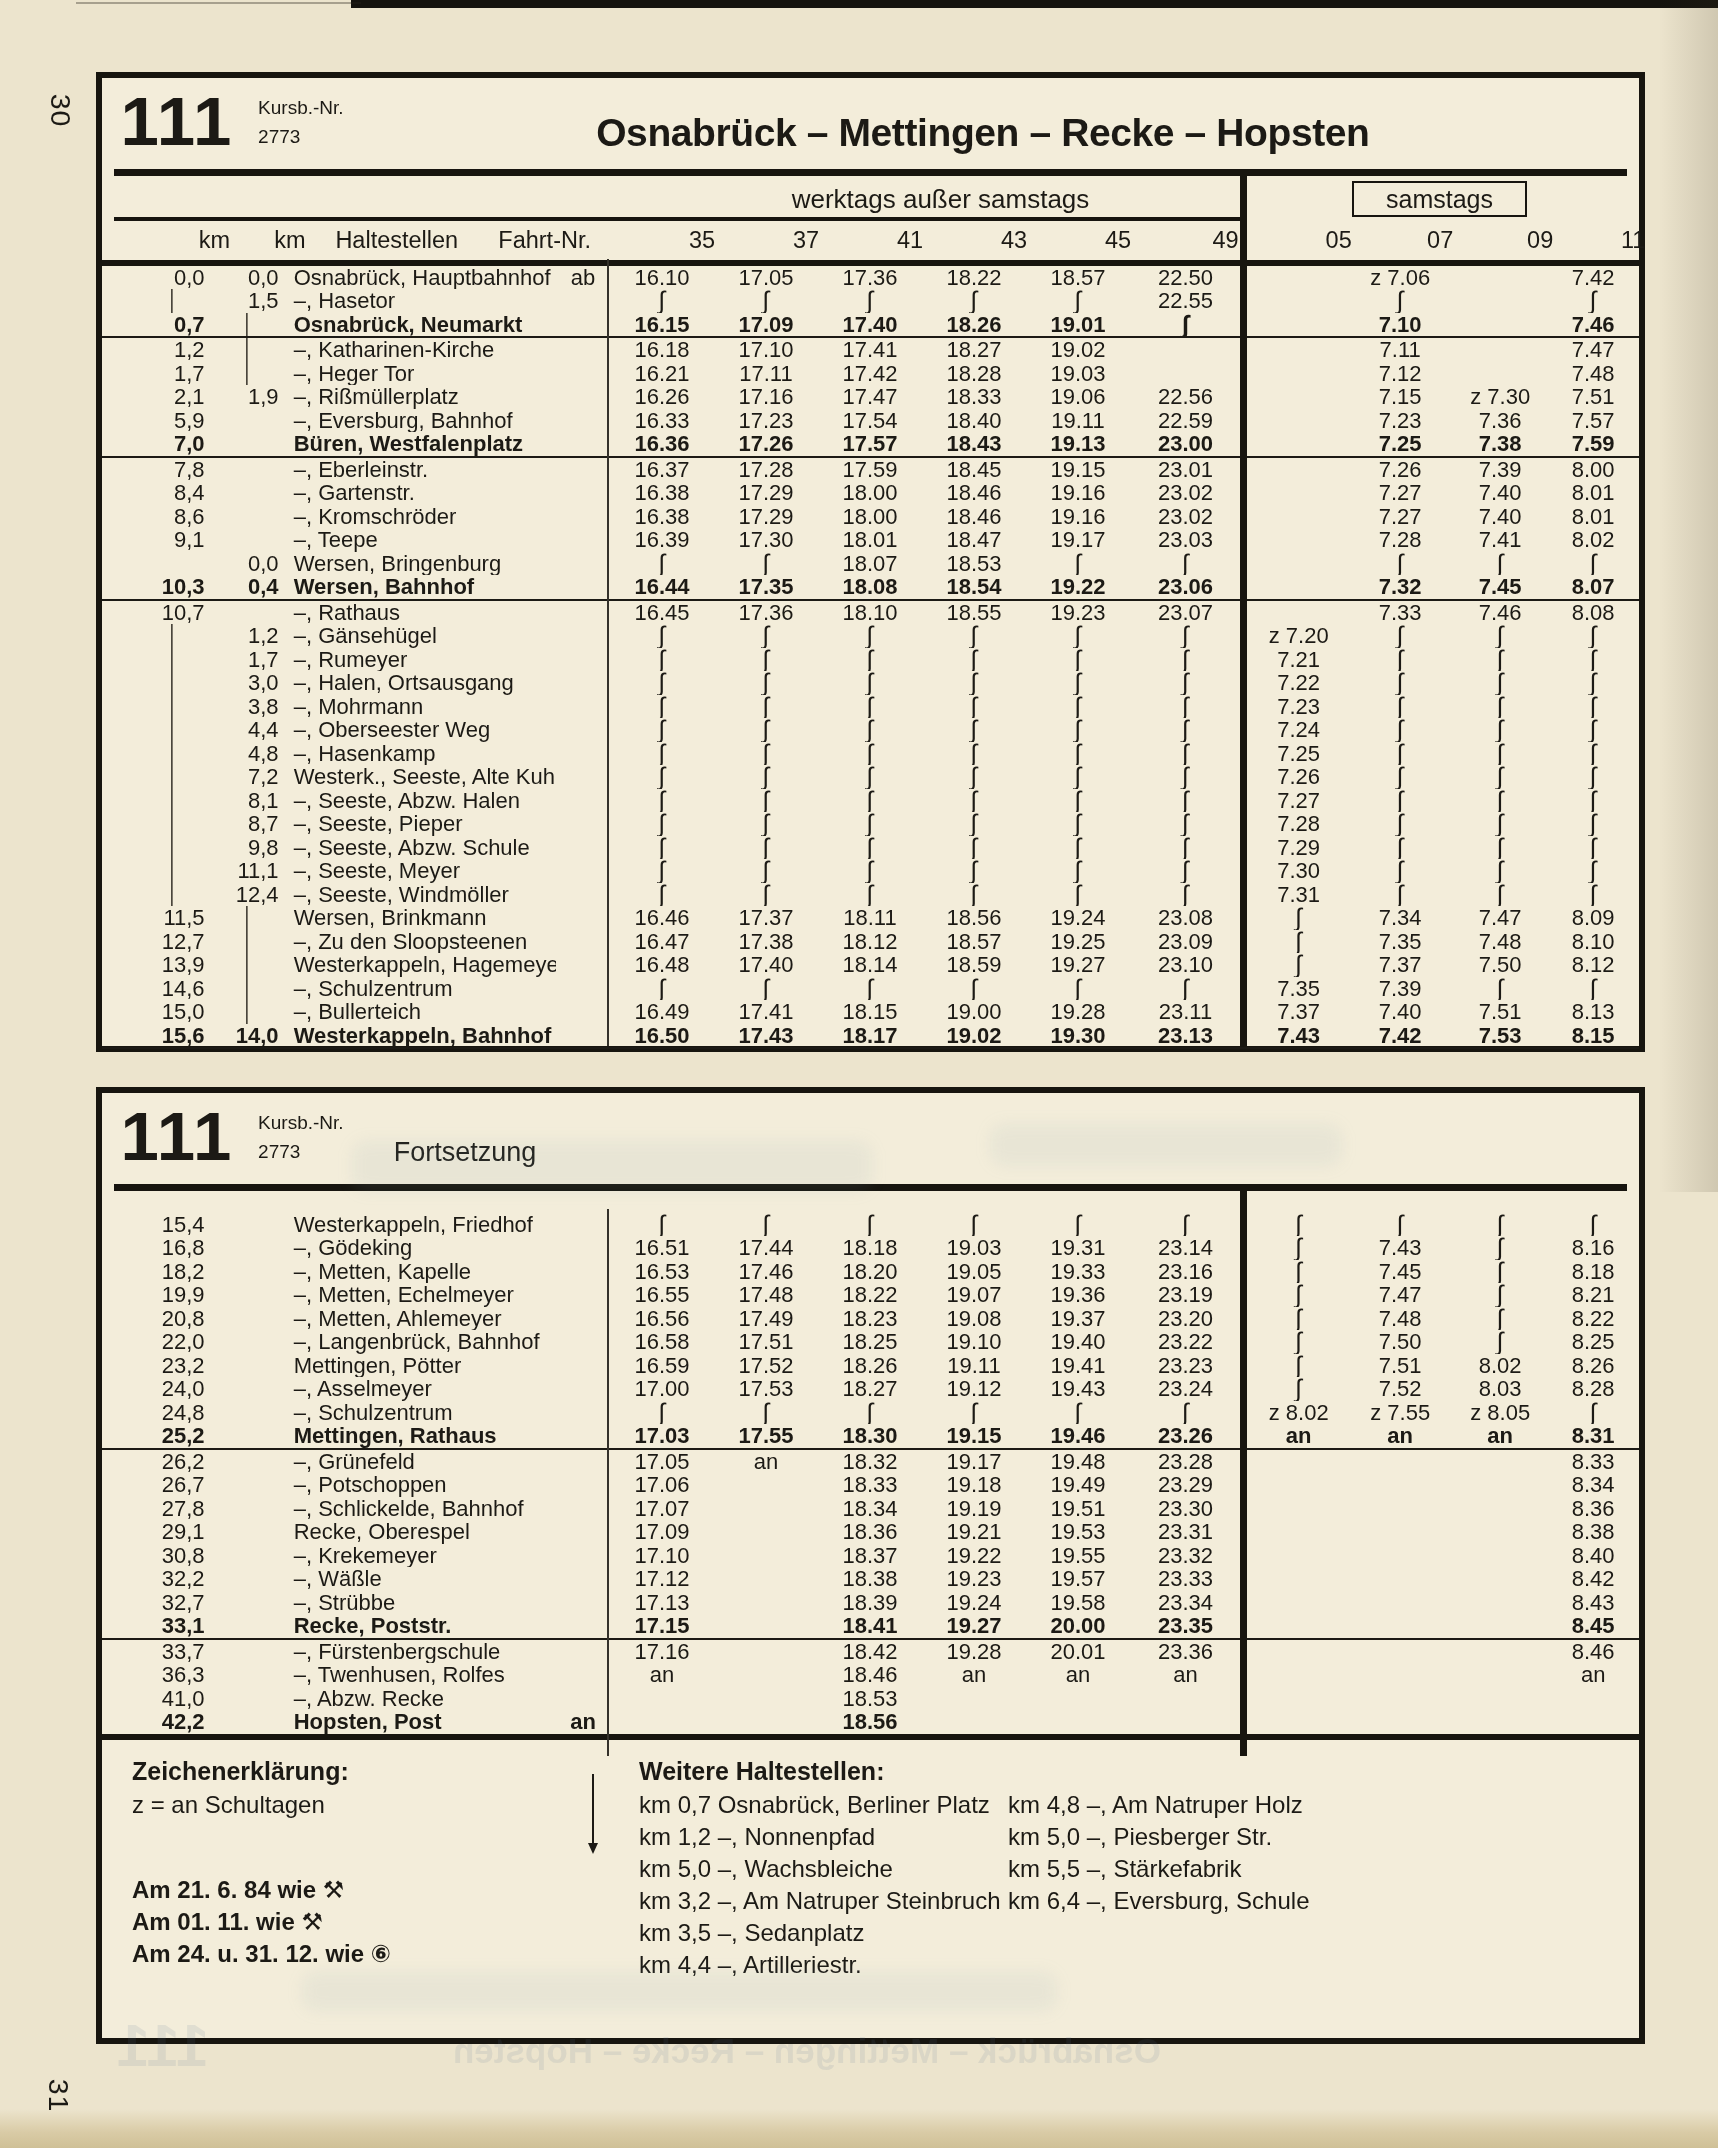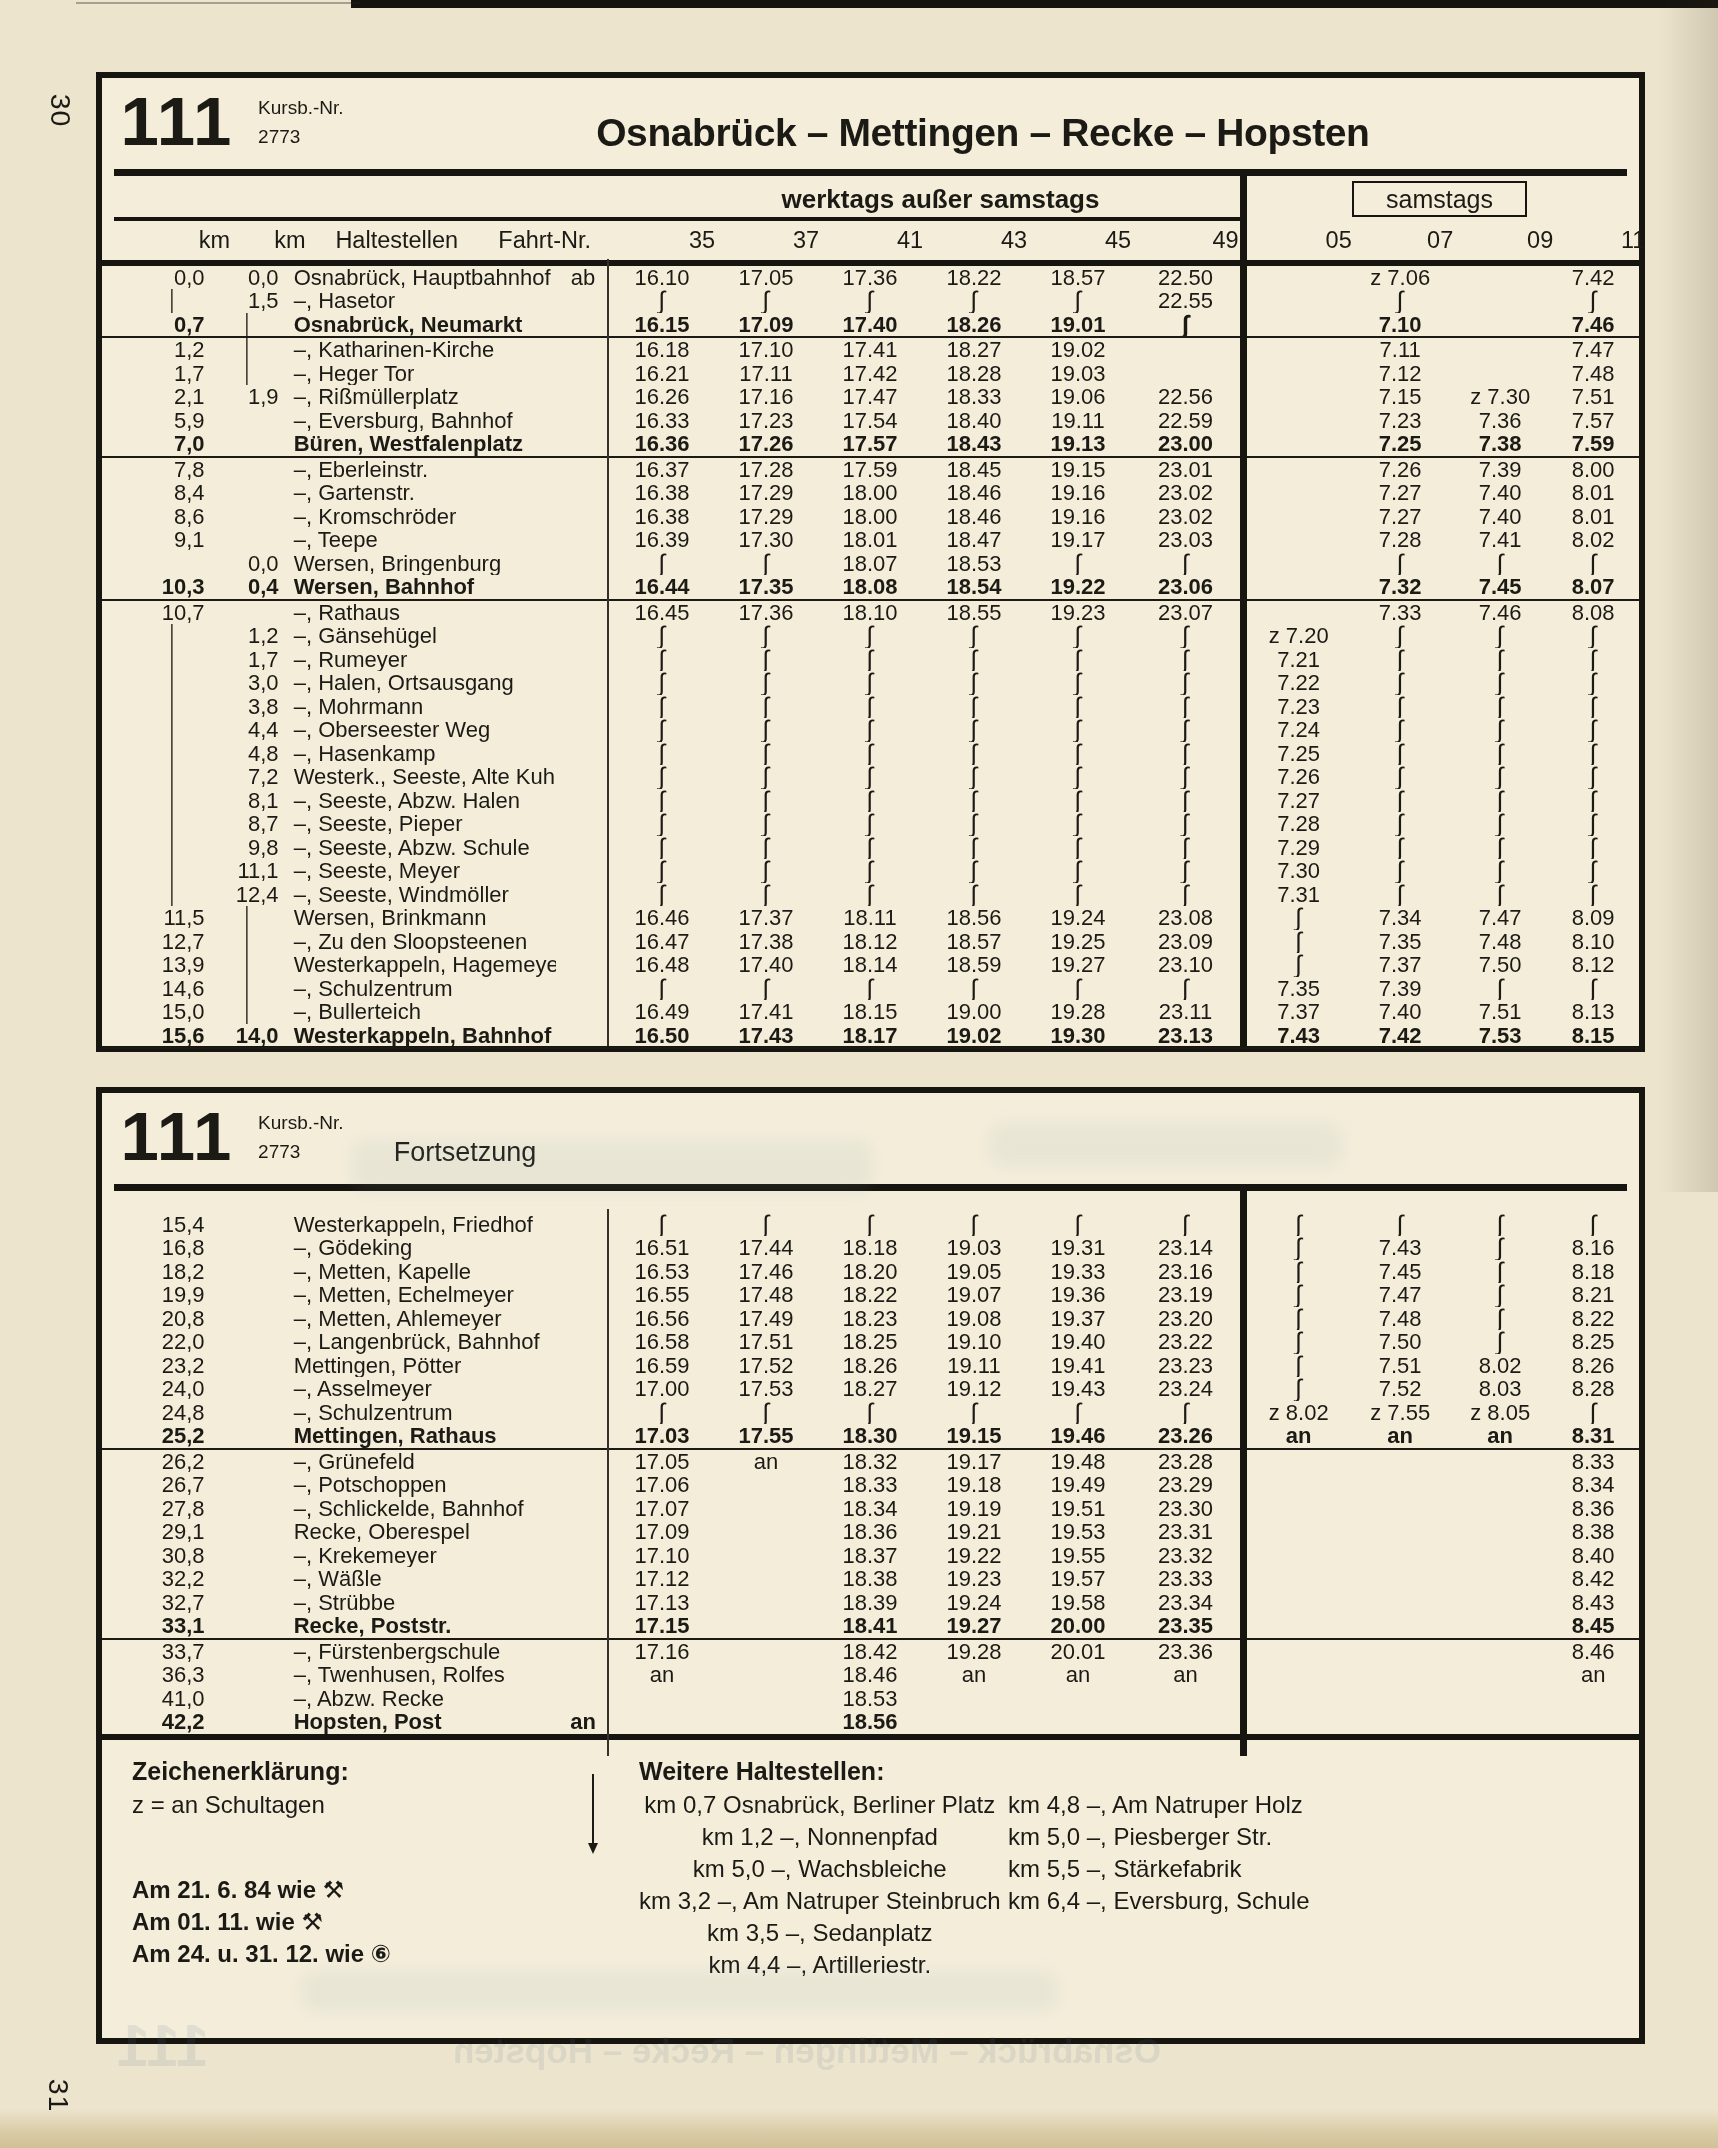--- a/index.html
+++ b/index.html
@@ -28,21 +28,21 @@
   #table2{top:1087px;height:957px;}
   .tt-inner{position:relative;width:100%;height:100%;}
   .tt-head{display:flex;align-items:flex-start;padding:8.4px 17px 0 18.5px;height:81px;}
   .line-no{font-size:69px;font-weight:bold;line-height:72px;letter-spacing:1.7px;}
   .kursb{margin-left:25px;padding-top:6.7px;font-size:19px;line-height:29px;}
   .fortsetzung{margin-left:50px;padding-top:36px;font-size:27px;}
   .tt-title{flex:1;text-align:center;padding-top:25px;font-size:39px;font-weight:bold;letter-spacing:-0.4px;white-space:nowrap;}
   .head-rule{height:6.7px;background:#17150f;margin:1.7px 11.7px 0 11.7px;}
   
   .dayrow{position:relative;height:45px;}
-  .wk-label{position:absolute;left:540px;width:597px;top:8.4px;text-align:center;font-size:26px;font-weight:bold;}
+  .wk-label{position:absolute;left:540px;width:597px;top:8.4px;text-align:center;font-size:26px;font-weight:normal;}
   .sa-box{position:absolute;left:1250px;top:5px;width:171px;height:32px;border:2.5px solid #17150f;
     text-align:center;font-size:25px;line-height:32px;}
   .wk-rule{position:absolute;left:11.7px;bottom:0;width:1126px;height:3.4px;background:#17150f;}
   
   .colhead{display:grid;grid-template-columns:var(--cols);height:39px;align-items:center;font-size:23.5px;padding-left:40px;}
   .colhead .ch{text-align:center;}
   .colhead .st{display:flex;justify-content:space-between;padding:0 5px 0 8.4px;}
   .rule3{height:5.9px;background:#17150f;}
   
   .tbody{position:relative;}
@@ -1148,21 +1148,21 @@
 
     <div class="legend">
       <div class="leg-abs leg-h" style="left:30px;top:15px;">Zeichenerklärung:</div>
       <div class="leg-abs" style="left:30px;top:49px;">z = an Schultagen</div>
       <div class="leg-abs leg-notes" style="left:30px;top:134px;" id="legNotes">
           <div>Am 21. 6. 84 wie ⚒</div>
           <div>Am 01. 11. wie ⚒</div>
           <div>Am 24. u. 31. 12. wie ⑥</div>
         </div>
       <div class="leg-abs leg-h" style="left:537px;top:15px;">Weitere Haltestellen:</div>
-      <div class="leg-abs" style="left:537px;top:49px;text-align:center;" id="legCol1">
+      <div class="leg-abs" style="left:537px;top:49px;" id="legCol1">
           <div>km 0,7 Osnabrück, Berliner Platz</div>
           <div>km 1,2 –, Nonnenpfad</div>
           <div>km 5,0 –, Wachsbleiche</div>
           <div>km 3,2 –, Am Natruper Steinbruch</div>
           <div>km 3,5 –, Sedanplatz</div>
           <div>km 4,4 –, Artilleriestr.</div>
         </div>
       <div class="leg-abs" style="left:906px;top:49px;" id="legCol2">
           <div>km 4,8 –, Am Natruper Holz</div>
           <div>km 5,0 –, Piesberger Str.</div>

